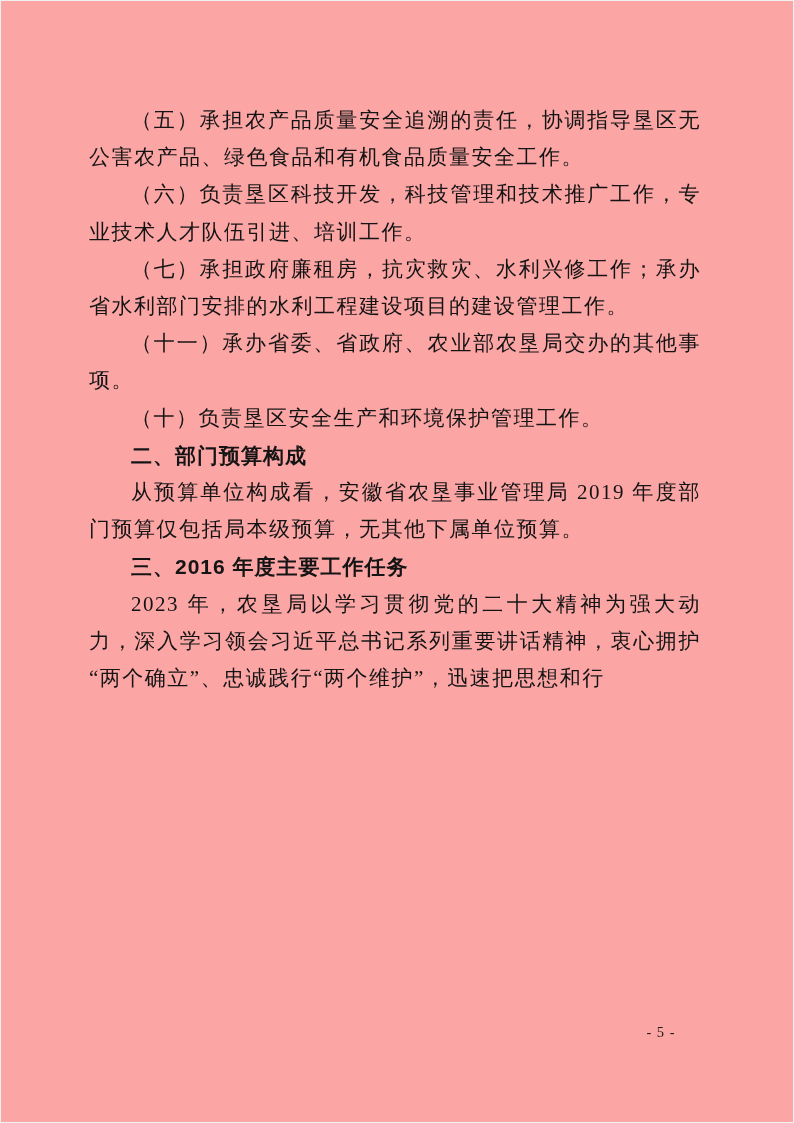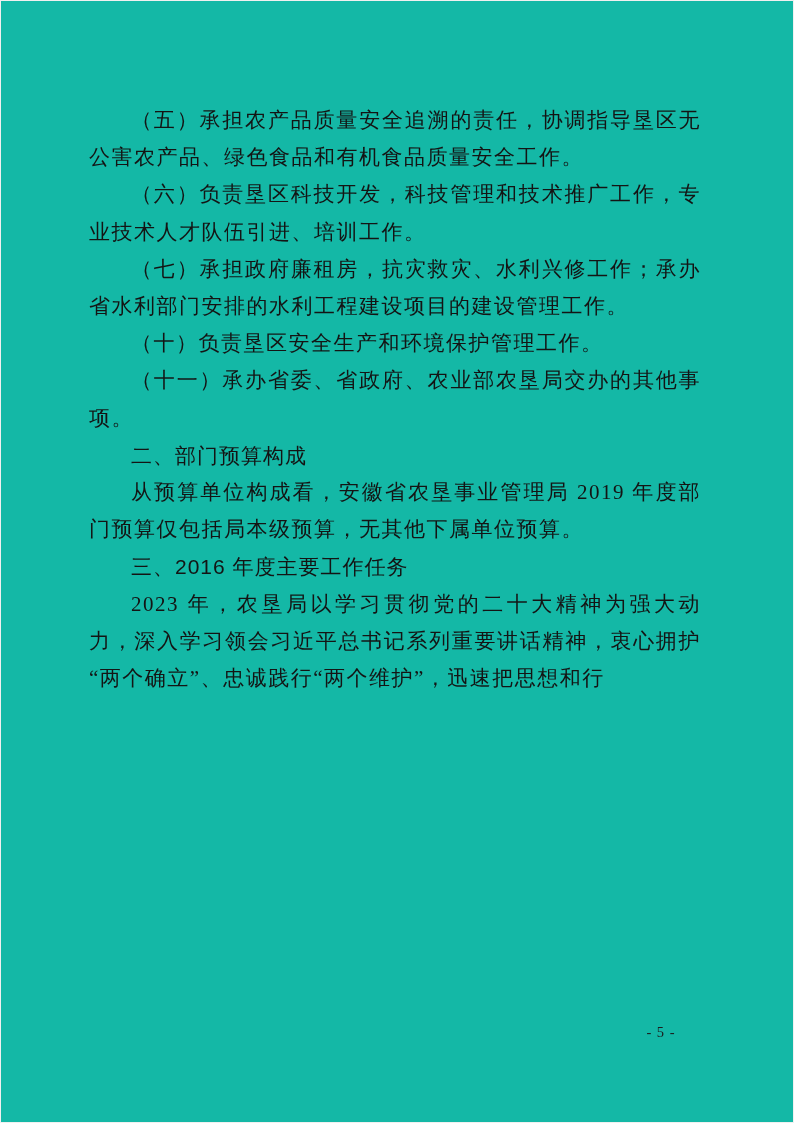--- a/index.html
+++ b/index.html
@@ -4,21 +4,21 @@
 <style>
   html, body {
     margin: 0;
     padding: 0;
     background: #ffffff;
   }
   .page {
     position: relative;
     width: 794px;
     height: 1123px;
-    background: #14b8a6;
+    background: #fca5a5;
     box-shadow: inset 0 0 0 1px #f0f0f0;
     overflow: hidden;
     font-family: "Liberation Serif", "DejaVu Serif", serif;
     color: #141414;
   }
   .doc-body {
     position: absolute;
     left: 89px;
     top: 102px;
     width: 612px;
@@ -28,21 +28,21 @@
     font-size: 21px;
     line-height: 37.2px;
     letter-spacing: 1.5px;
     text-indent: 2em;
     text-align: justify;
     text-justify: inter-character;
     word-break: break-all;
   }
   .doc-body p.heading {
     font-family: "Liberation Sans", "DejaVu Sans", sans-serif;
-    font-weight: normal;
+    font-weight: bold;
     text-align: left;
     letter-spacing: 1px;
   }
   .footer-pagenum {
     position: absolute;
     left: 631px;
     top: 1024px;
     width: 60px;
     text-align: center;
     font-size: 14.5px;
@@ -52,21 +52,21 @@
   }
 </style>
 </head>
 <body>
 
 <div class="page">
   <div class="doc-body" id="doc-body">
       <p class="body">（五）承担农产品质量安全追溯的责任，协调指导垦区无公害农产品、绿色食品和有机食品质量安全工作。</p>
       <p class="body">（六）负责垦区科技开发，科技管理和技术推广工作，专业技术人才队伍引进、培训工作。</p>
       <p class="body">（七）承担政府廉租房，抗灾救灾、水利兴修工作；承办省水利部门安排的水利工程建设项目的建设管理工作。</p>
+      <p class="body">（十一）承办省委、省政府、农业部农垦局交办的其他事项。</p>
       <p class="body">（十）负责垦区安全生产和环境保护管理工作。</p>
-      <p class="body">（十一）承办省委、省政府、农业部农垦局交办的其他事项。</p>
       <p class="heading">二、部门预算构成</p>
       <p class="body">从预算单位构成看，安徽省农垦事业管理局 2019 年度部门预算仅包括局本级预算，无其他下属单位预算。</p>
       <p class="heading">三、2016 年度主要工作任务</p>
       <p class="body">2023 年，农垦局以学习贯彻党的二十大精神为强大动力，深入学习领会习近平总书记系列重要讲话精神，衷心拥护“两个确立”、忠诚践行“两个维护”，迅速把思想和行</p>
     </div>
   <div class="footer-pagenum">- 5 -</div>
 </div>
 
 </body></html>

